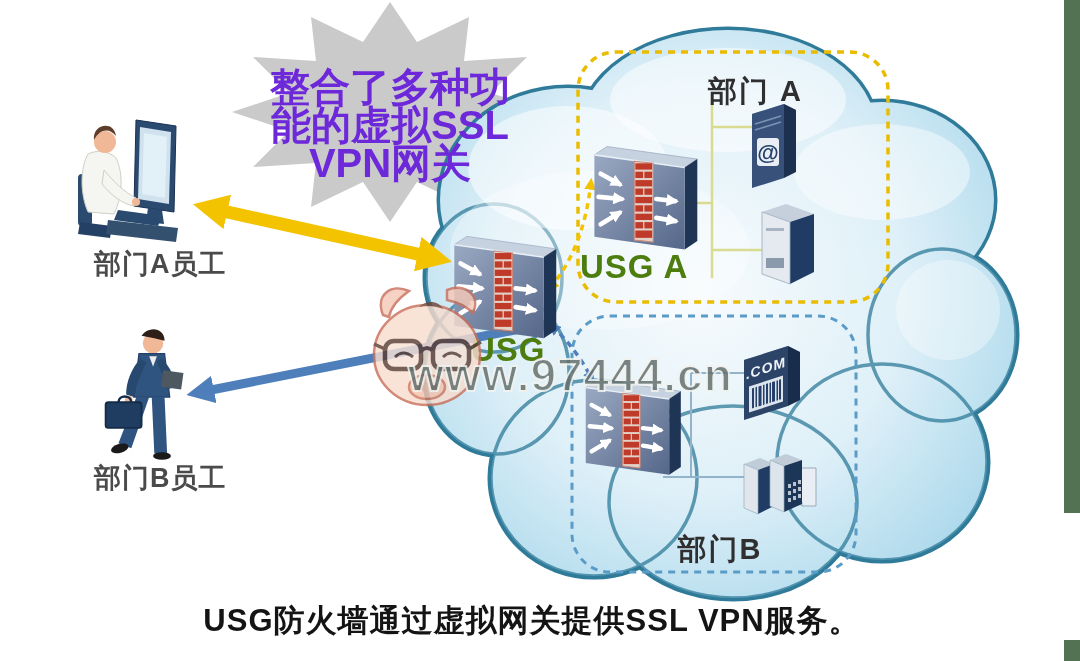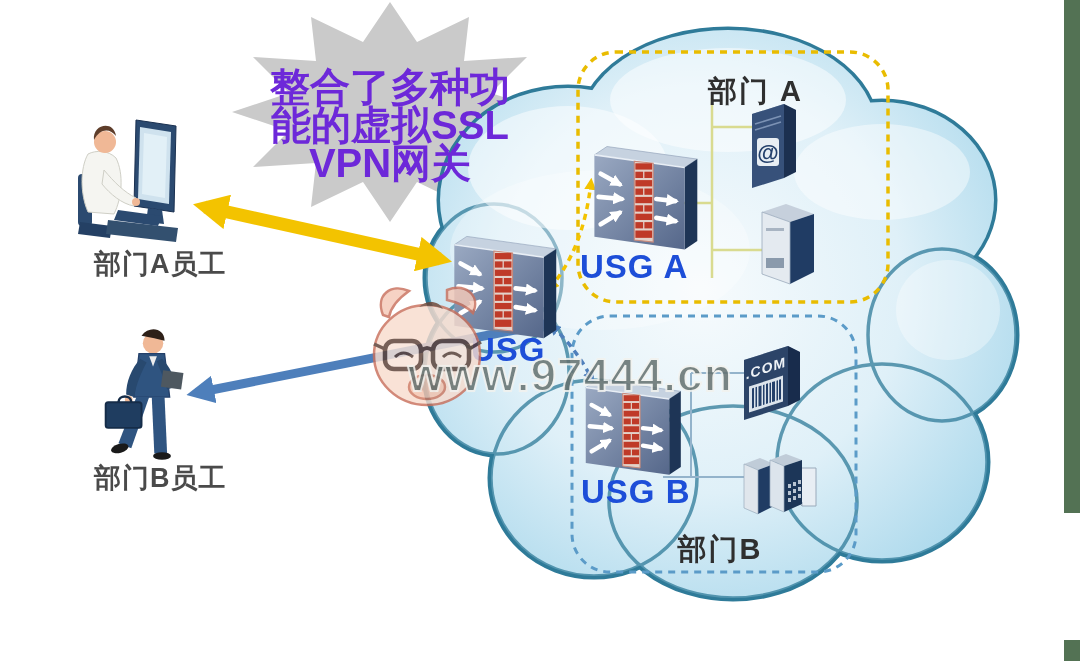--- a/index.html
+++ b/index.html
@@ -4,21 +4,21 @@
 <style>
   html,body{margin:0;padding:0;background:#fff;}
   .stage{position:relative;width:1080px;height:661px;background:#ffffff;overflow:hidden;
          font-family:"Liberation Sans","DejaVu Sans",sans-serif;}
   .art{position:absolute;left:0;top:0;z-index:1;}
   .lbl{position:absolute;z-index:5;font-family:"Liberation Sans","DejaVu Sans",sans-serif;}
   .burst-label{left:240px;top:68px;width:300px;text-align:center;color:#6d28d9;
                font-size:40px;line-height:38px;font-weight:600;z-index:3;}
   .user-label{color:#4a4a4a;font-size:27px;font-weight:600;letter-spacing:1px;margin-left:22px;}
   .sect-label{color:#2f2f2f;font-size:29px;font-weight:700;letter-spacing:2px;}
-  .usg-label{color:#1d4ed8;font-size:33px;font-weight:800;letter-spacing:1px;}
+  .usg-label{color:#4d7c0f;font-size:33px;font-weight:800;letter-spacing:1px;}
   .caption{left:0;top:600px;width:1064px;text-align:center;color:#141414;
            font-size:31px;font-weight:600;letter-spacing:1px;z-index:6;}
   .wm-name{left:468px;top:264px;font-size:84px;font-weight:800;color:#64716f;opacity:.85;
            -webkit-text-stroke:2.5px #f2f2ee;text-shadow:0 0 3px #ffffff;z-index:10;letter-spacing:2px;}
   .wm-url{left:380px;top:348px;font-size:46px;font-weight:800;color:#64716f;opacity:.85;
           -webkit-text-stroke:1.8px #f2f2ee;text-shadow:0 0 2px #ffffff;z-index:10;letter-spacing:1px;margin-left:28px;}
   .pig{position:absolute;left:368px;top:281px;z-index:9;opacity:.82;}
   .edge-strip{position:absolute;left:1064px;width:16px;background:#537254;z-index:8;}
 </style>
 </head>
@@ -270,37 +270,37 @@
   </div>
 
   <div class="lbl user-label" style="left:72px;top:246px;width:170px;">部门A员工</div>
   <div class="lbl user-label" style="left:72px;top:460px;width:170px;">部门B员工</div>
 
   <div class="lbl sect-label" style="left:653px;top:72px;width:150px;text-align:right;">部门 A</div>
   <div class="lbl sect-label" style="left:655px;top:530px;width:130px;text-align:center;">部门B</div>
 
   <div class="lbl usg-label" style="left:471px;top:331px;">USG</div>
   <div class="lbl usg-label" style="left:580px;top:248px;">USG A</div>
-  <div class="lbl usg-label" style="left:581px;top:473px;">USG B</div>
 
   <svg class="pig" width="124" height="148" viewBox="0 0 122 148">
     <path d="M14,34 C6,14 22,2 40,10 C30,17 22,25 20,36 Z" fill="#F5C9B8" stroke="#C9705C" stroke-width="2.5"></path>
     <path d="M78,9 C96,2 112,14 104,32 C97,25 88,21 78,19 Z" fill="#F5C9B8" stroke="#C9705C" stroke-width="2.5"></path>
     <ellipse cx="58" cy="74" rx="53" ry="50" fill="#F8DCCE" stroke="#C9705C" stroke-width="2.5"></ellipse>
     <path d="M50,26 C58,18 70,20 74,28 C66,24 58,24 50,26 Z" fill="#6E4434"></path>
     <rect x="16" y="60" width="36" height="28" rx="9" fill="rgba(250,250,250,0.22)" stroke="#5A3E34" stroke-width="4.5"></rect>
     <rect x="64" y="60" width="36" height="28" rx="9" fill="rgba(250,250,250,0.22)" stroke="#5A3E34" stroke-width="4.5"></rect>
     <path d="M52,70 Q58,64 64,70" fill="none" stroke="#5A3E34" stroke-width="4"></path>
     <path d="M16,68 L5,63" stroke="#5A3E34" stroke-width="3.5"></path>
     <path d="M100,68 L112,61" stroke="#5A3E34" stroke-width="3.5"></path>
     <path d="M26,76 Q34,68 44,76" fill="none" stroke="#5A3E34" stroke-width="3"></path>
     <path d="M74,76 Q82,68 92,76" fill="none" stroke="#5A3E34" stroke-width="3"></path>
     <ellipse cx="58" cy="106" rx="18" ry="12" fill="#F4C2AC" stroke="#CE7860" stroke-width="2.5"></ellipse>
     <ellipse cx="51" cy="106" rx="3" ry="4.5" fill="#BA7058"></ellipse>
     <ellipse cx="65" cy="106" rx="3" ry="4.5" fill="#BA7058"></ellipse>
   </svg>
   <div class="lbl wm-url">www.97444.cn</div>
 
+  <div class="lbl caption">USG防火墙通过虚拟网关提供SSL VPN服务。</div>
 
   <div class="edge-strip" style="top:0;height:513px;"></div>
   <div class="edge-strip" style="top:640px;height:21px;"></div>
 
 </div>
 
 </body></html>

